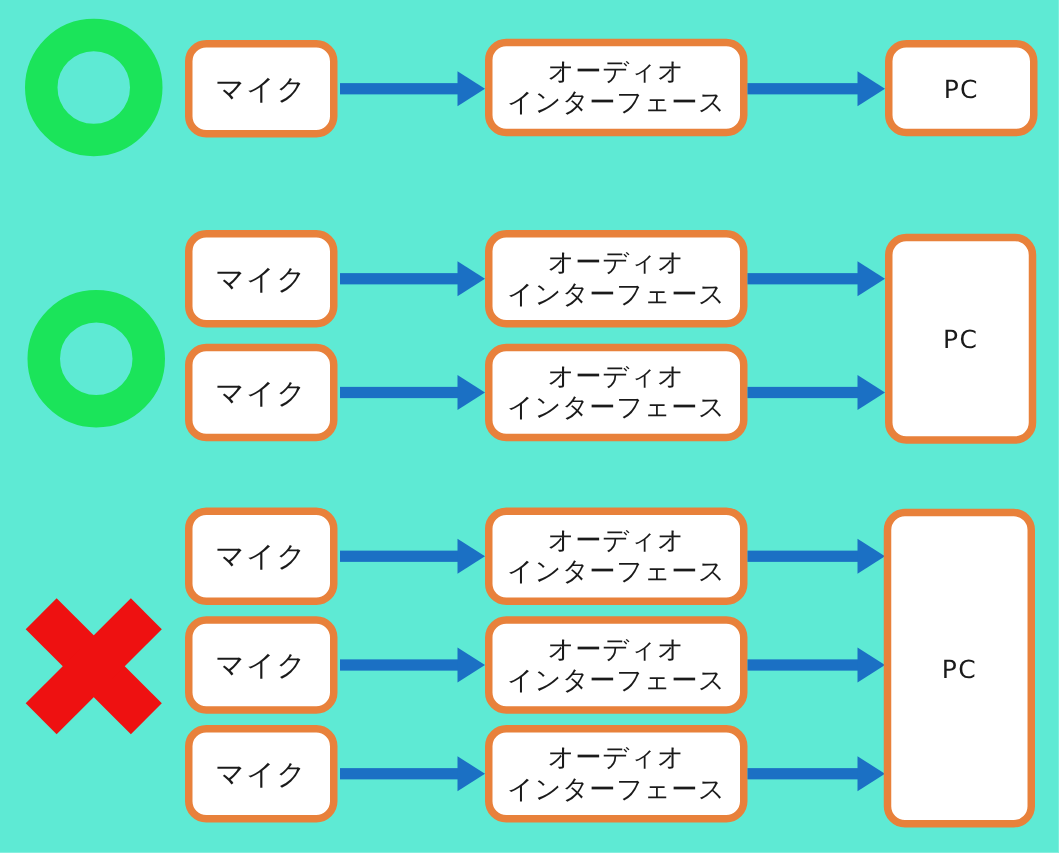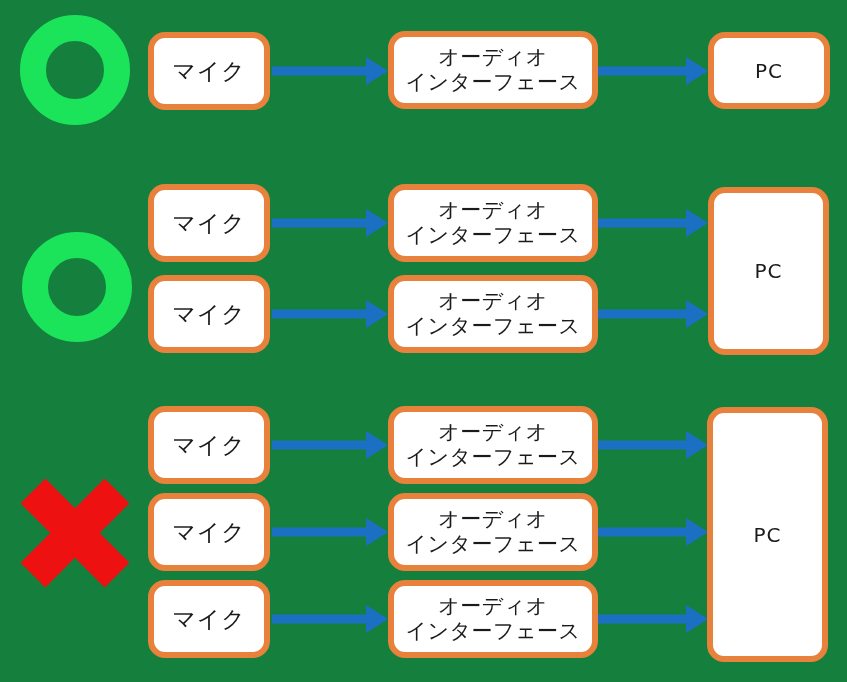--- a/index.html
+++ b/index.html
@@ -5,21 +5,21 @@
   html, body { margin: 0; padding: 0; }
   body {
     background: #ffffff;
     font-family: "DejaVu Sans", "Liberation Sans", sans-serif;
     color: #1a1a1a;
   }
   .canvas {
     position: relative;
     width: 847px;
     height: 682px;
-    background: #15803d;
+    background: #5eead4;
     overflow: hidden;
   }
   
   .node {
     position: absolute;
     box-sizing: border-box;
     background: #ffffff;
     border: 6px solid #e8813b;
     border-radius: 17px;
     display: flex;

